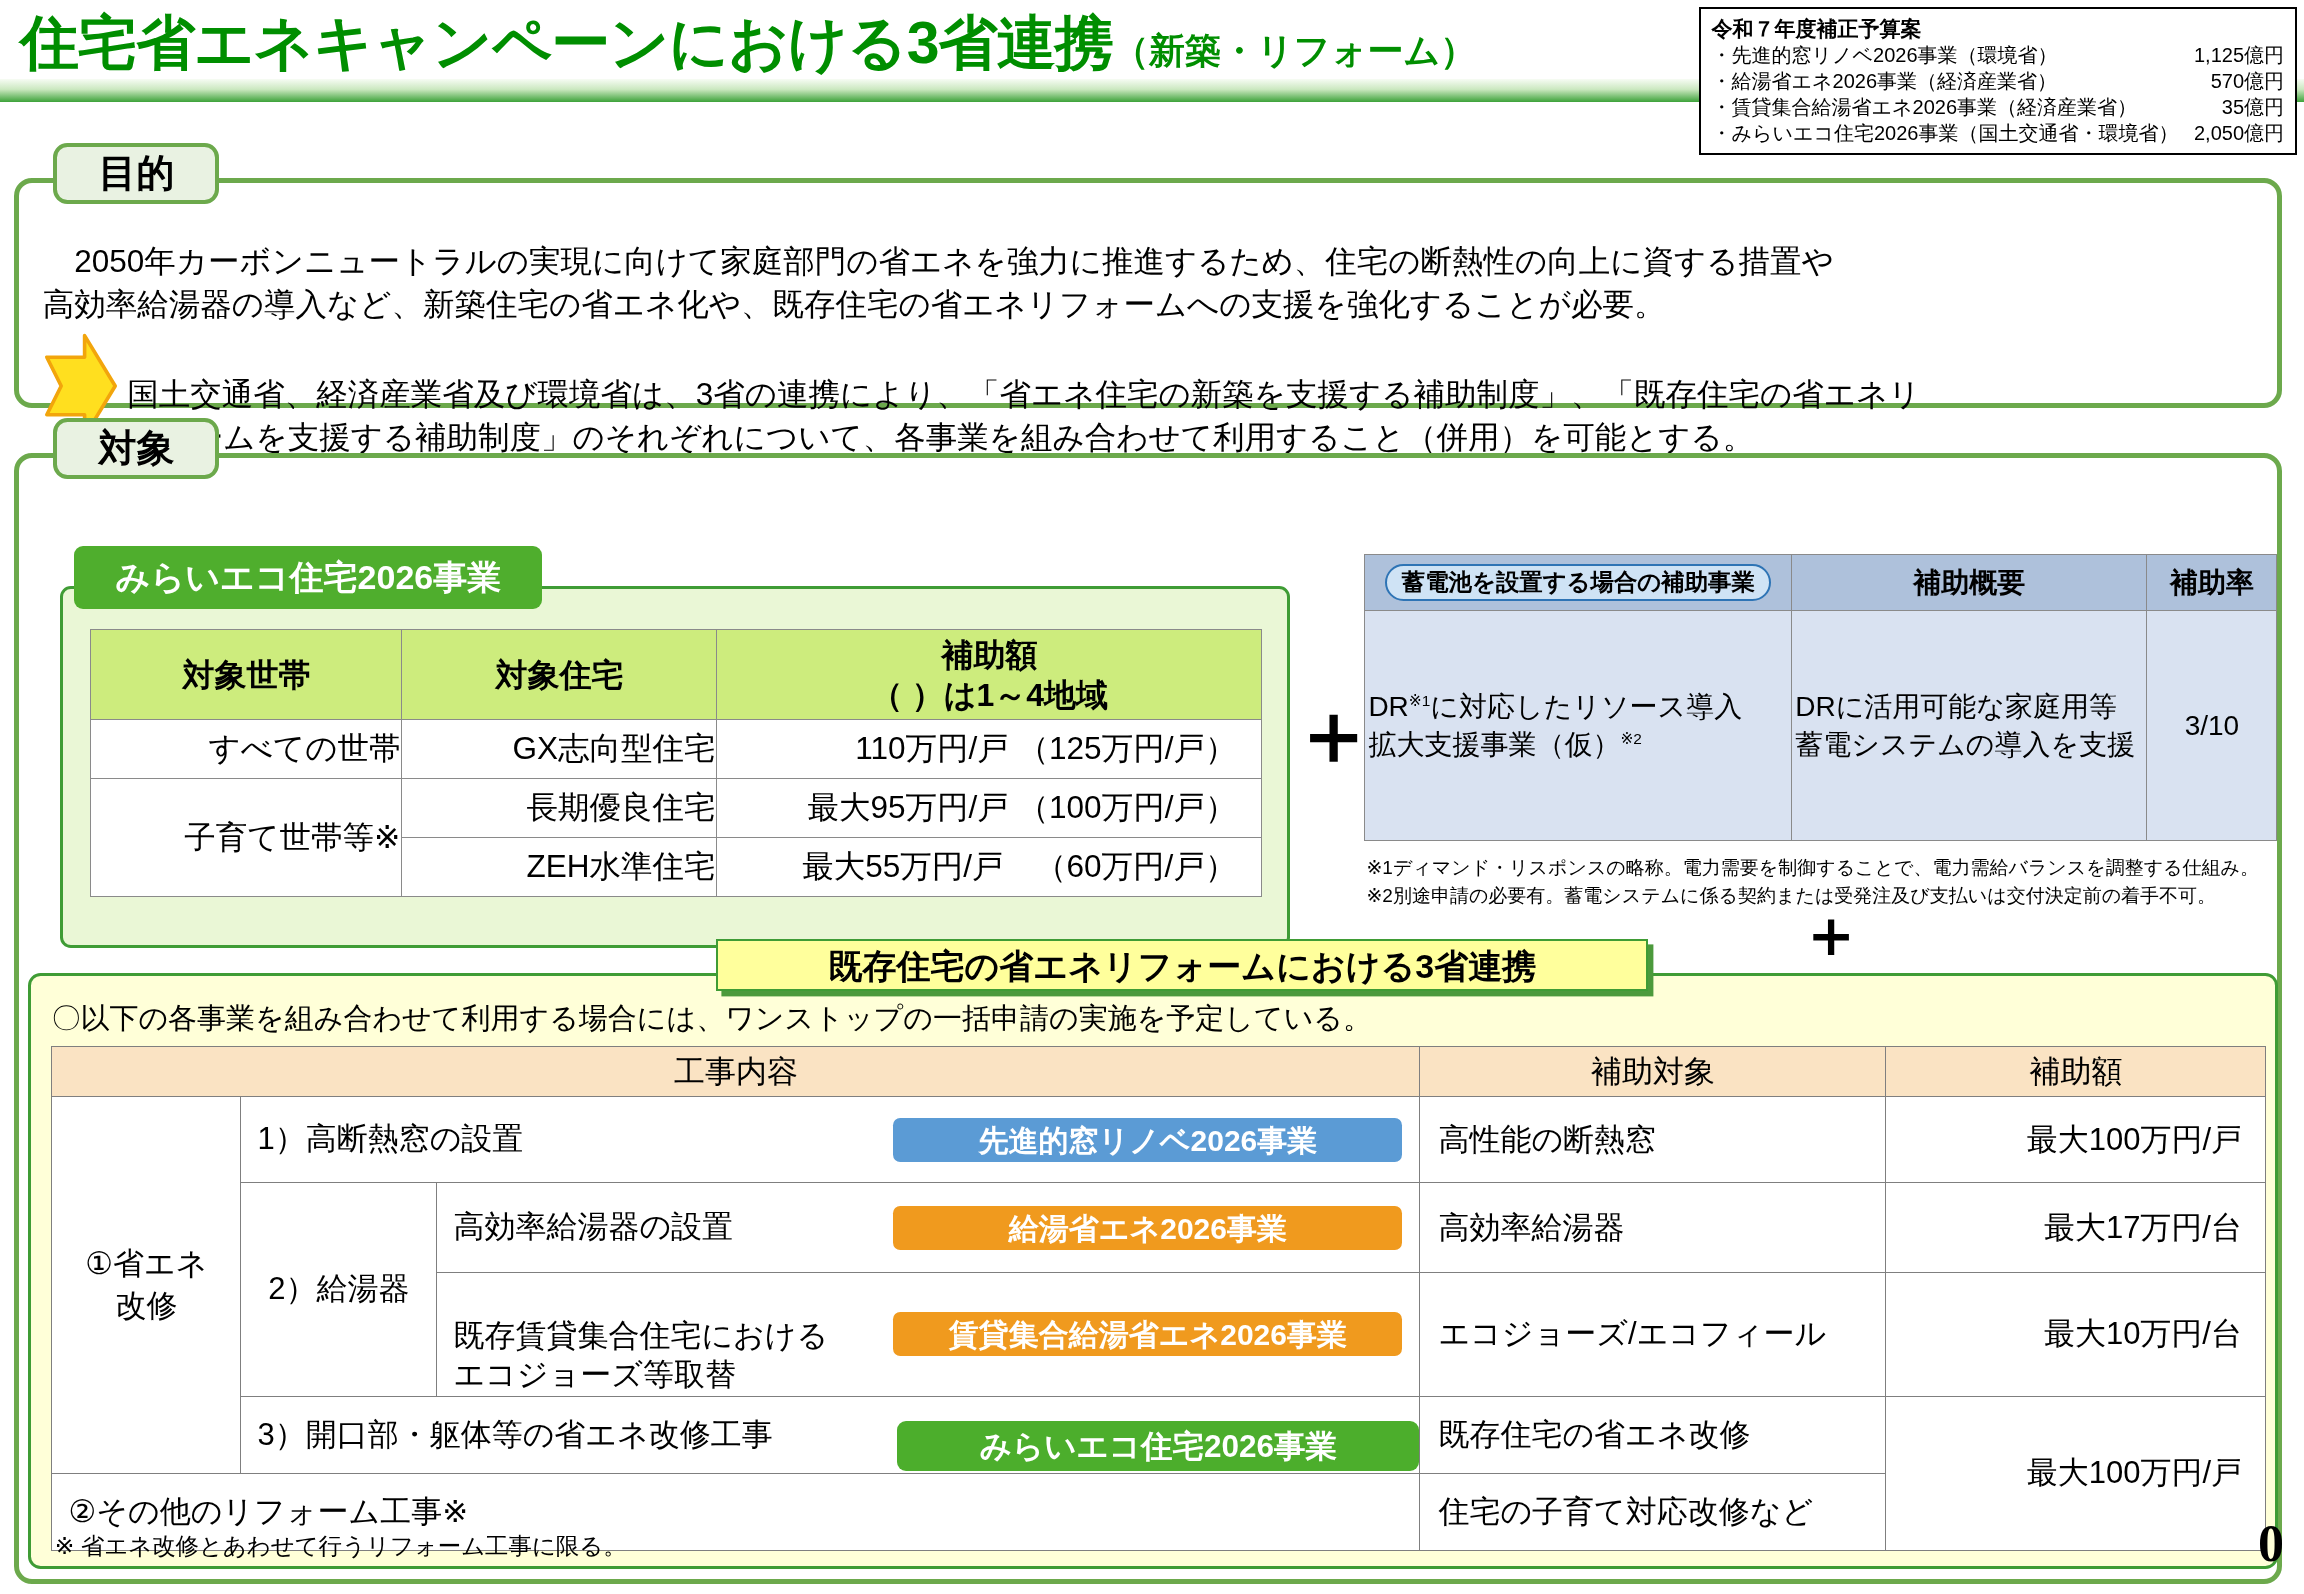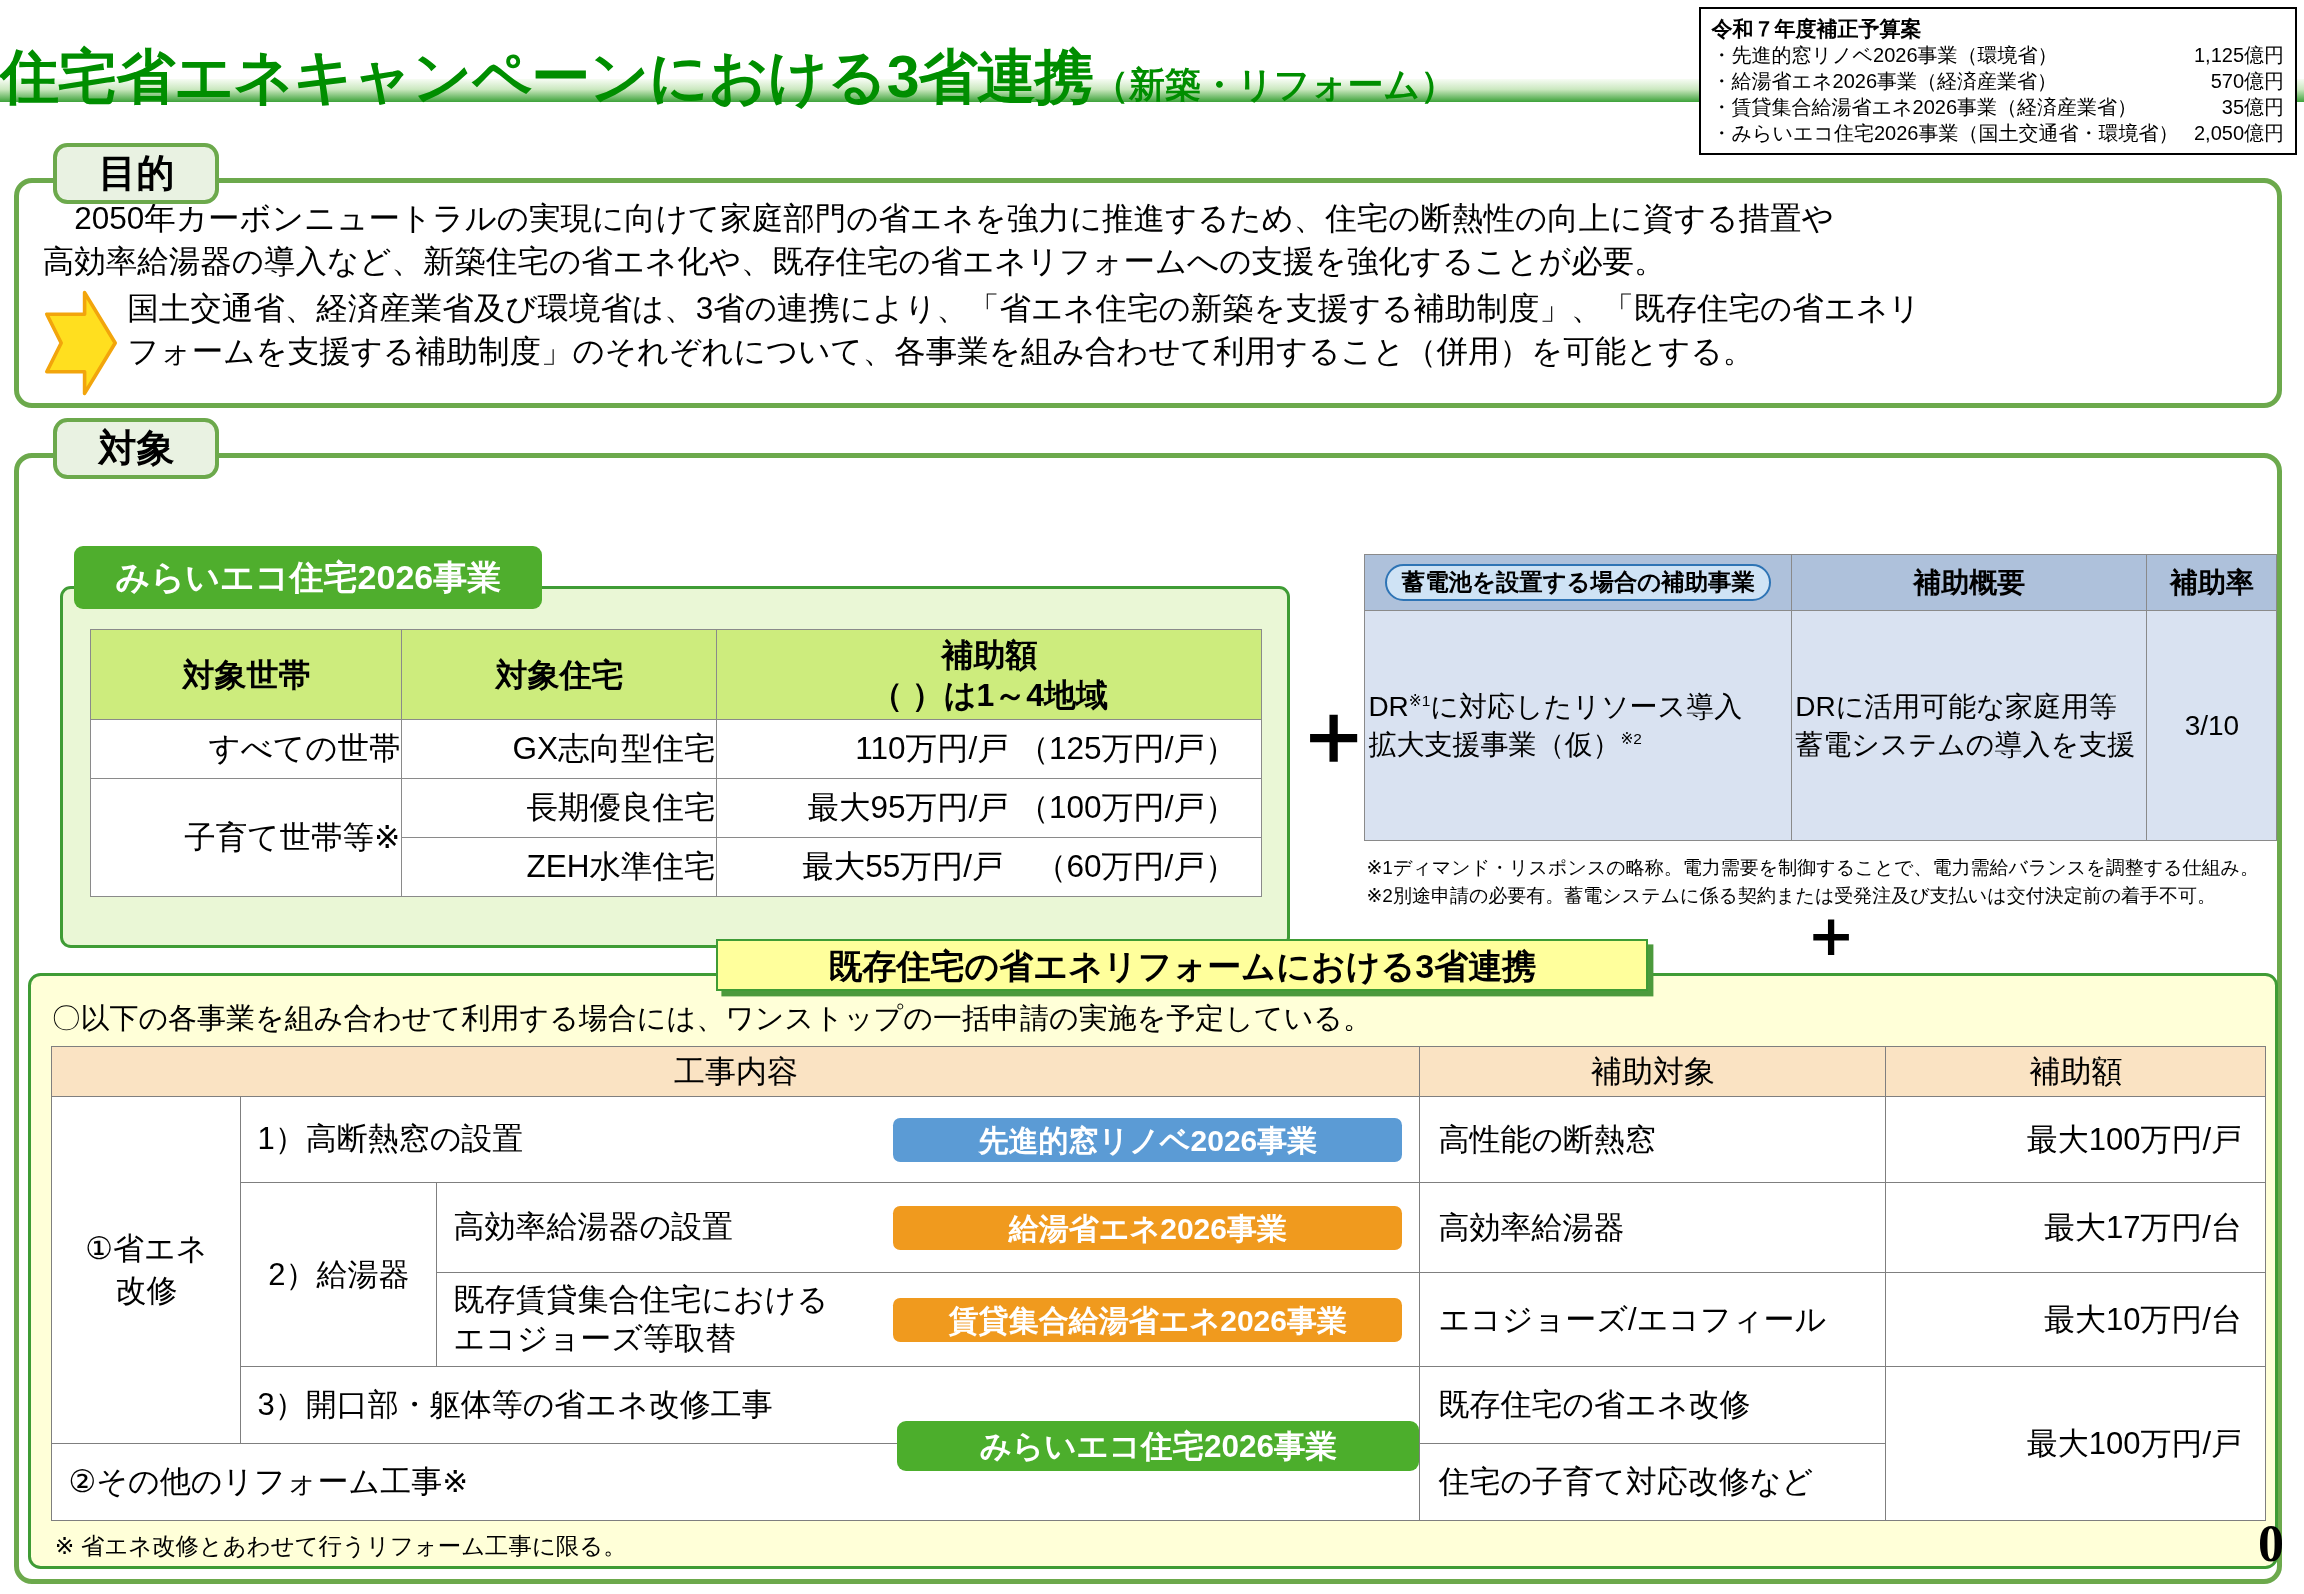--- a/index.html
+++ b/index.html
@@ -1,21 +1,21 @@
 <!DOCTYPE html>
 <html style="font-size:14.4px"><head>
 <meta charset="utf-8">
 <style>
   html,body{margin:0;padding:0;background:#fff;}
   .root{position:relative;width:2304px;height:1595px;background:#fff;overflow:hidden;
         font-family:"Liberation Sans","DejaVu Sans",sans-serif;color:#000;}
-  .pre{white-space:pre-line;}
-
-  
-  .title-row{position:absolute;left:0;top:3.6px;white-space:nowrap;z-index:2;margin-top:34px;}
+  .pre{white-space:pre-line;margin-top:43px;}
+
+  
+  .title-row{position:absolute;left:20px;top:3.6px;white-space:nowrap;z-index:2;}
   .title-main{font-size:59px;font-weight:bold;color:#008e00;letter-spacing:-0.9px;}
   .title-sub{font-size:36px;font-weight:bold;color:#008e00;}
   .grad-band{position:absolute;left:0;top:79px;width:2304px;height:23.4px;
              background:linear-gradient(180deg,#f7fcf4 0%,#cbe8c0 45%,#3da23a 100%);}
 
   
   .budget{position:absolute;top:7.2px;right:7.2px;width:598px;background:#fff;border:2.7px solid #000;
           padding:5.4px 10.8px 7.2px 10.8px;z-index:3;box-sizing:border-box;}
   .budget-heading{font-size:21px;font-weight:bold;line-height:27px;}
   .budget-row{display:flex;justify-content:space-between;font-size:20px;line-height:26px;}

